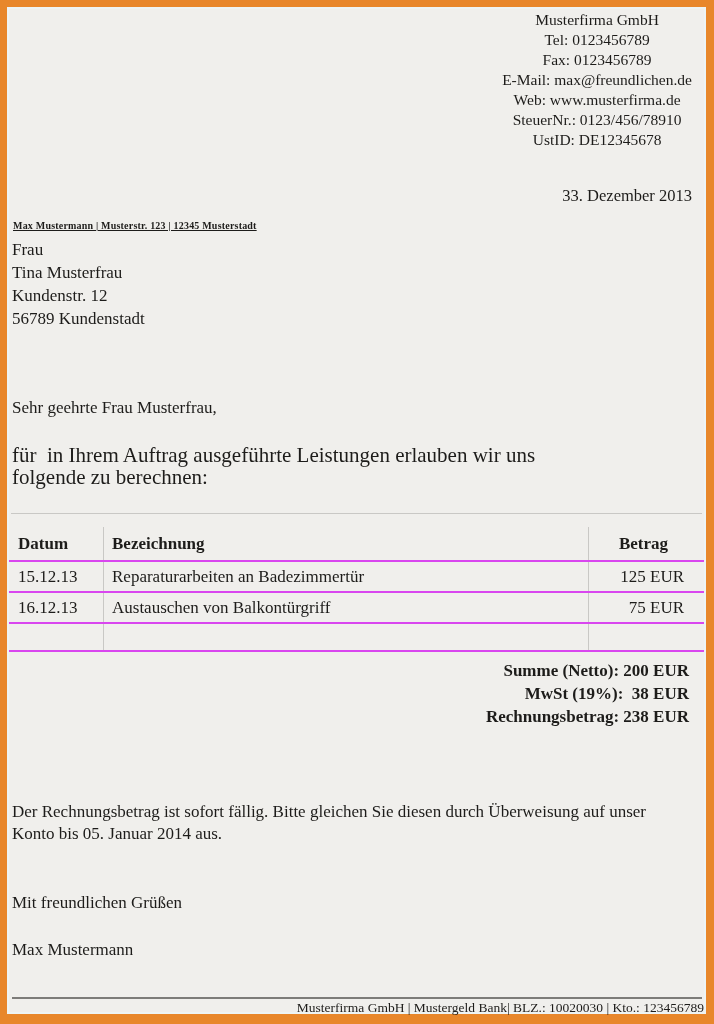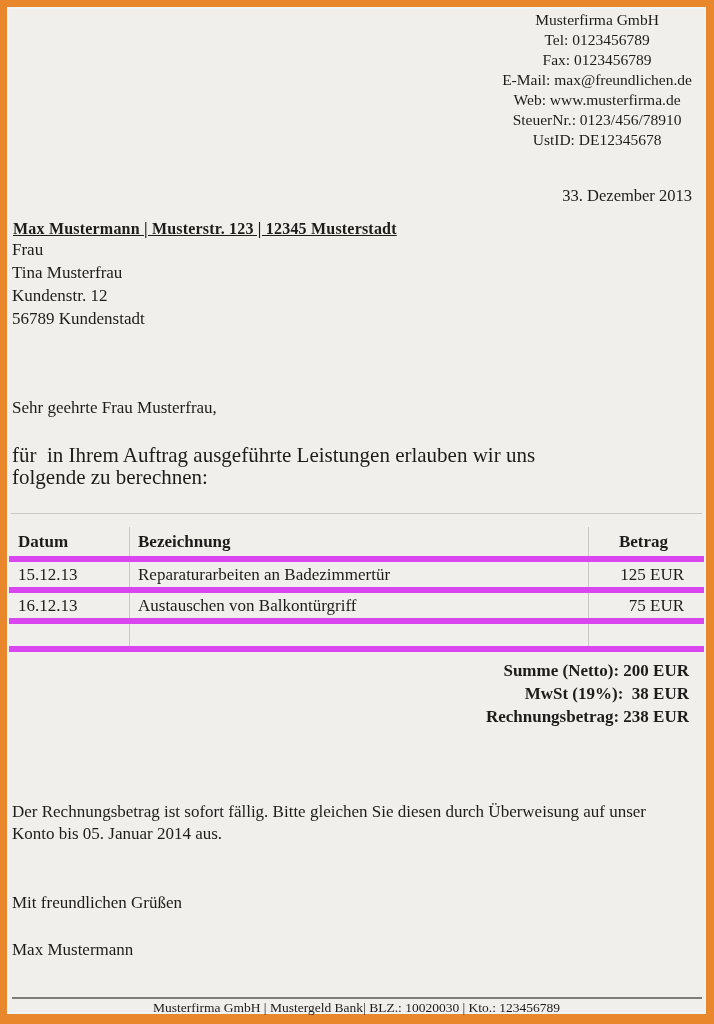--- a/index.html
+++ b/index.html
@@ -15,51 +15,51 @@
     background:#f0efec; border:2px solid #eef4f4;
   }
   .abs { position:absolute; }
 
   
   .letterhead { top:1px; right:12px; text-align:center; font-size:15.5px; line-height:20px; }
   .date-line  { top:177px; right:12px; font-size:16.5px; }
 
   
   .sender-line {
-    top:211px; left:4px; font-size:16px; font-weight:bold;
+    top:211px; left:4px; font-size:10px; font-weight:bold;
     text-decoration:underline; letter-spacing:0.2px;
   }
   .recipient { top:229px; left:3px; font-size:17px; line-height:23px; }
 
   .salutation { top:389px; left:3px; font-size:17px; }
   .intro { top:435px; left:3px; width:585px; font-size:21px; line-height:22px; white-space:pre-wrap; }
 
   
   .rule-top { top:504px; left:2px; right:2px; height:1px; background:#c9c8c5; }
   .inv-table { top:518px; left:0; right:0; }
-  .tr { display:flex; border-bottom:6px solid #d946ef;gap:26px; }
+  .tr { display:flex; border-bottom:2px solid #d946ef; }
   .tr-head  { height:35px; font-weight:bold; }
   .tr-item  { height:31px; }
   .tr-empty { height:28px; }
   .td { font-size:17px; display:flex; align-items:center; }
   .td-datum { width:94px; padding-left:9px; }
   .td-bez   { flex:1; border-left:1px solid #c9c8c5; padding-left:8px; }
   .td-betrag{ width:116px; border-left:1px solid #c9c8c5; justify-content:flex-end; padding-right:20px; }
   .tr-head .td-betrag { padding-right:36px; }
 
   .totals { top:650px; right:15px; text-align:right; font-size:17px;
             font-weight:bold; line-height:23px; }
   .totals div { white-space:pre; }
 
   .payment { top:792px; left:3px; width:655px; font-size:17px; line-height:22px; }
   .closing   { top:884px; left:3px; font-size:17px; }
   .signature { top:931px; left:3px; font-size:17px; }
 
   .footer-rule { top:988px; left:3px; right:2px; height:2px; background:#7d7c79; }
-  .footer-text { top:991px; left:0; right:0; text-align:center; font-size:13.5px; }
+  .footer-text { top:991px; left:0; right:0; text-align:right; font-size:13.5px; }
 </style>
 </head>
 <body>
 
 <div class="frame">
   <div class="sheet">
 
     <div class="abs letterhead">
       <div>Musterfirma GmbH</div>
       <div>Tel: 0123456789</div>

